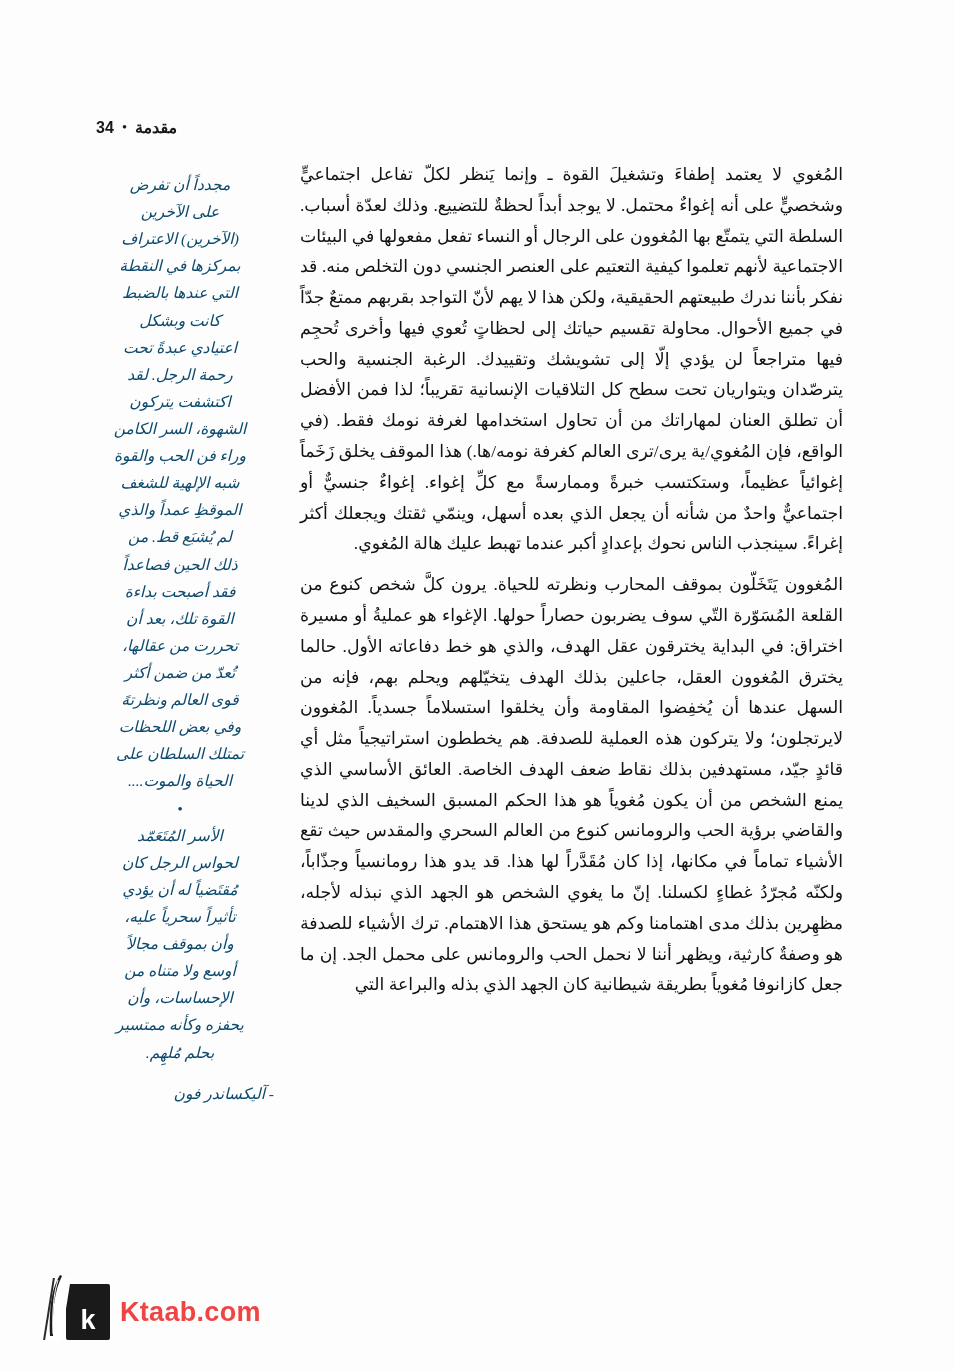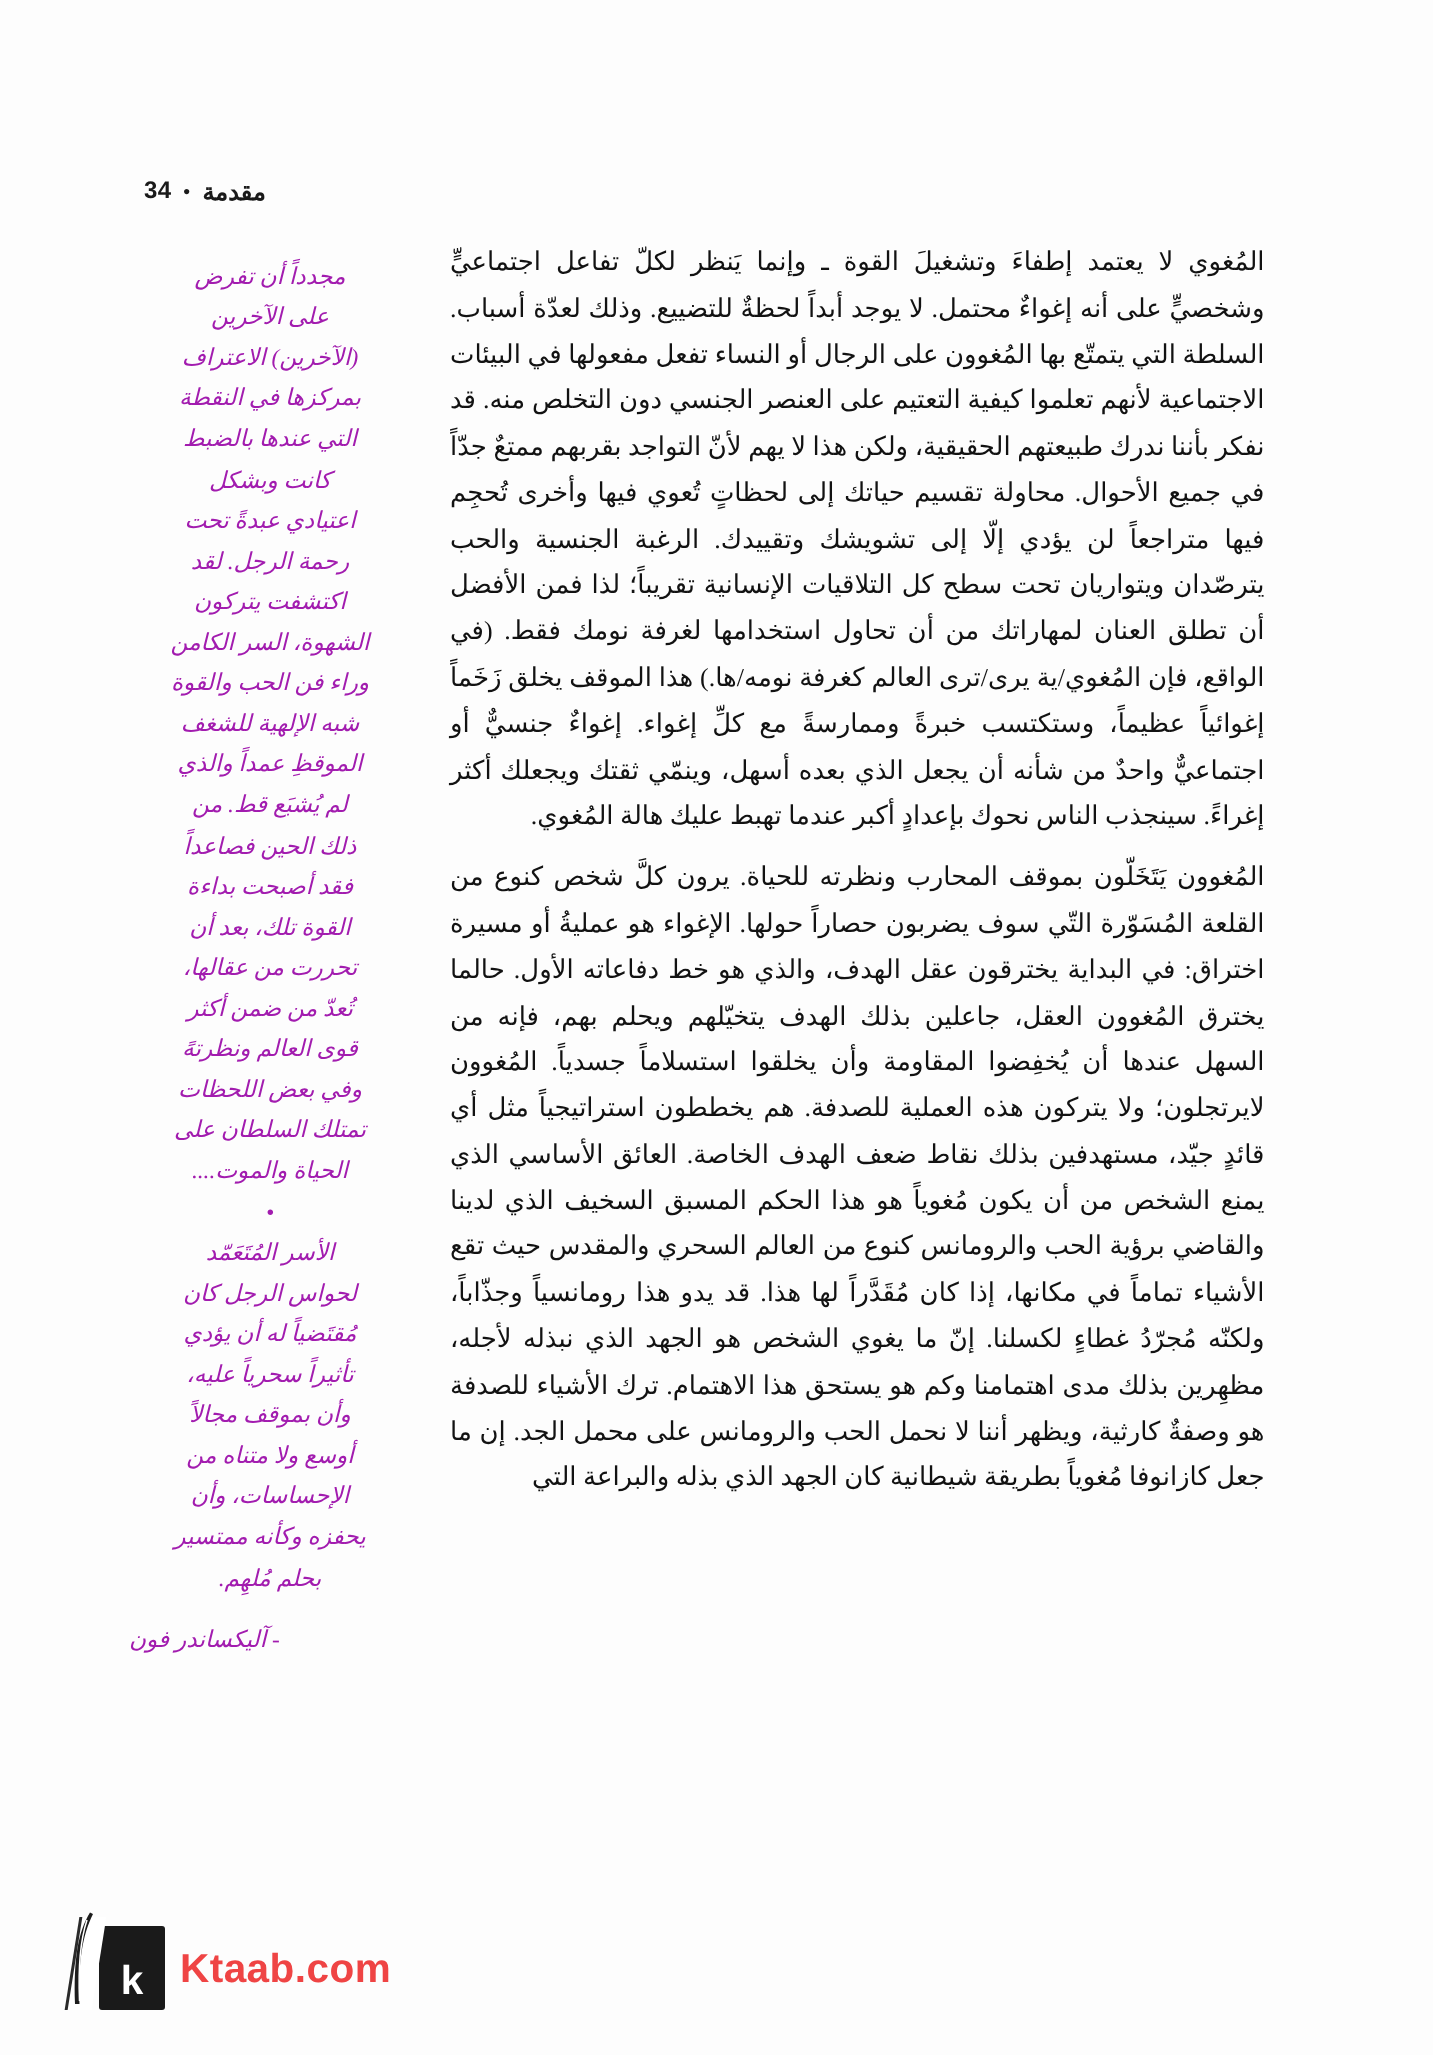--- a/index.html
+++ b/index.html
@@ -72,29 +72,29 @@
   .margin-col {
     width: 188px;
     flex: 0 0 188px;
     order: 2;
     padding-top: 12px;
     font-family: "Liberation Serif", "DejaVu Serif", serif;
     font-style: italic;
     font-size: 15.5px;
     line-height: 1.62;
     text-align: center;
-    color: #a21caf;
+    color: #0c4a6e;
   }
   .margin-col p {
     margin: 0 0 2px 0;
   }
   .margin-col .attrib {
     margin-top: 16px;
     font-style: italic;
-    text-align: left;
+    text-align: right;
     font-size: 15.5px;
   }
 
   
   .text-col {
     flex: 1 1 auto;
     order: 1;
     font-size: 17.3px;
     line-height: 1.78;
     text-align: justify;

